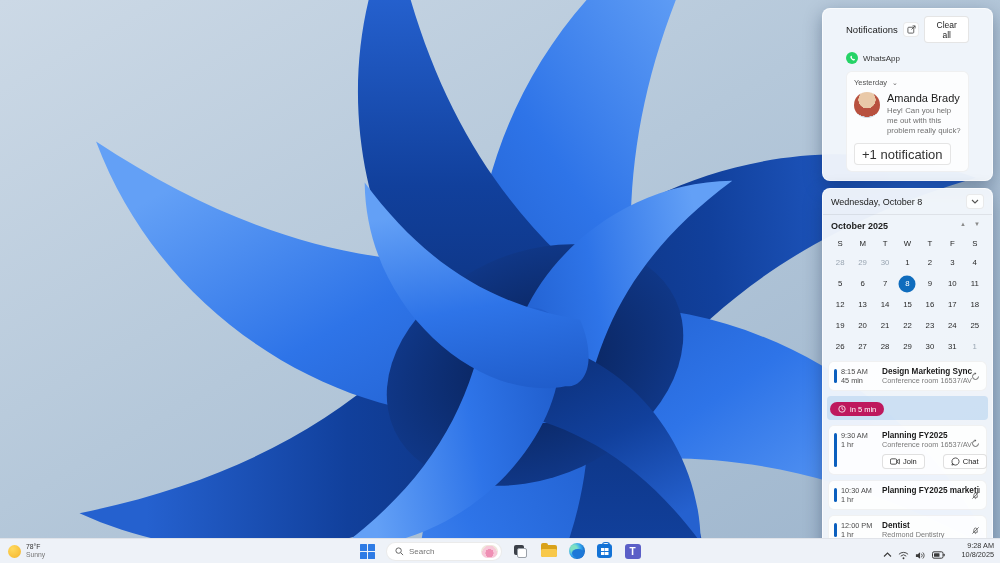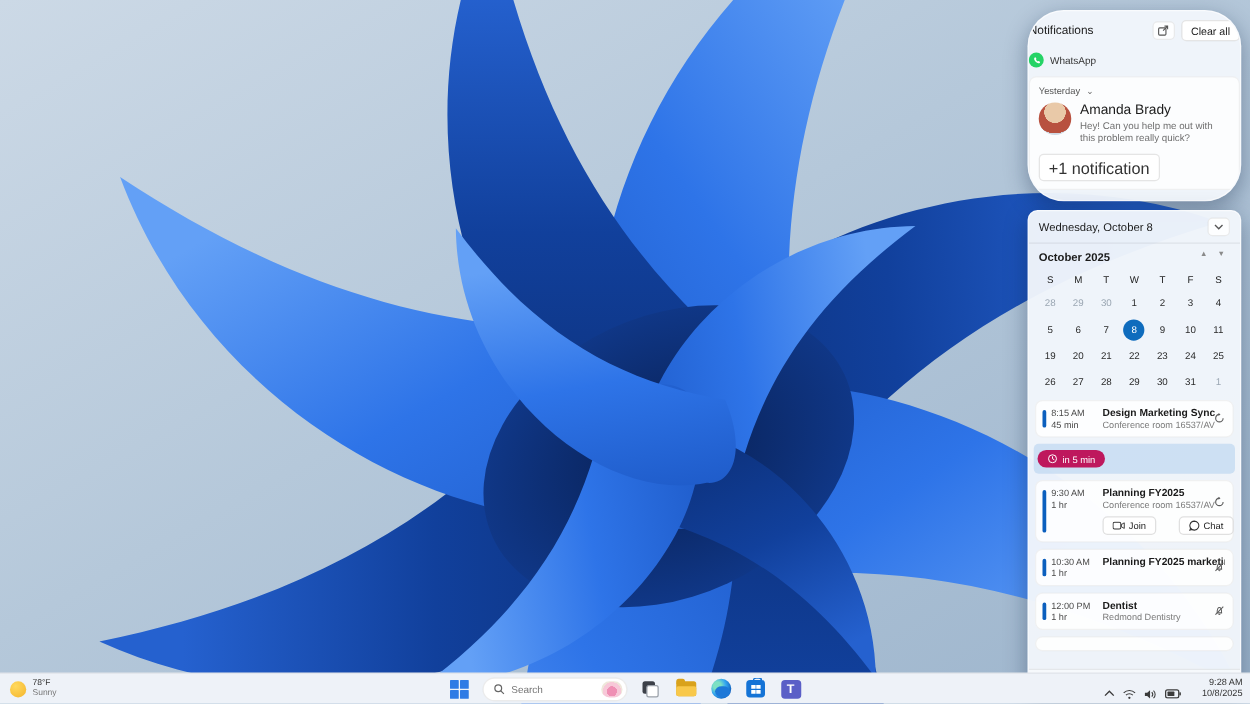--- a/index.html
+++ b/index.html
@@ -14,21 +14,21 @@
   .flyout-col { position:absolute; top:8px; right:7px; width:171px; display:flex; flex-direction:column; gap:7px; }
   .panel {
     background:rgba(241,246,251,0.96);
     border:1px solid rgba(255,255,255,0.65);
     border-radius:8px;
     box-shadow:0 6px 18px rgba(10,30,60,0.35);
     overflow:hidden;
   }
 
   
-  .notif-panel { padding:7px 0 8px;border-radius:29px; }
+  .notif-panel { padding:7px 23px 8px; }
   .notif-header { display:flex; align-items:center; gap:5px; }
   .notif-title { font-size:9.5px; color:#1b1b1b; flex:1; }
   .icon-btn { width:18px; height:15px; display:flex; align-items:center; justify-content:center;
     background:rgba(255,255,255,0.85); border:1px solid rgba(0,0,0,0.08); border-radius:4px; cursor:pointer; }
   .clear-all { font-size:8.5px; color:#1b1b1b; background:#fff; border:1px solid rgba(0,0,0,0.1);
     border-radius:4px; padding:2.5px 7px; cursor:pointer; }
   .app-row { display:flex; align-items:center; gap:5px; margin:9px 0 7px; }
   .wa-icon { width:12px; height:12px; border-radius:50%; background:#25D366; display:flex; align-items:center; justify-content:center; }
   .app-name { font-size:8px; color:#333; }
   .notif-card { background:rgba(255,255,255,0.8); border:1px solid rgba(0,0,0,0.05); border-radius:6px; padding:6px 7px; }
@@ -258,20 +258,29 @@
       <div class="grid-row">
         <span class="cell">5</span>
         <span class="cell">6</span>
         <span class="cell">7</span>
         <span class="cell selected"><span>8</span></span>
         <span class="cell">9</span>
         <span class="cell">10</span>
         <span class="cell">11</span>
       </div>
       <div class="grid-row">
+        <span class="cell">12</span>
+        <span class="cell">13</span>
+        <span class="cell">14</span>
+        <span class="cell">15</span>
+        <span class="cell">16</span>
+        <span class="cell">17</span>
+        <span class="cell">18</span>
+      </div>
+      <div class="grid-row">
         <span class="cell">19</span>
         <span class="cell">20</span>
         <span class="cell">21</span>
         <span class="cell">22</span>
         <span class="cell">23</span>
         <span class="cell">24</span>
         <span class="cell">25</span>
       </div>
       <div class="grid-row">
         <span class="cell">26</span>

